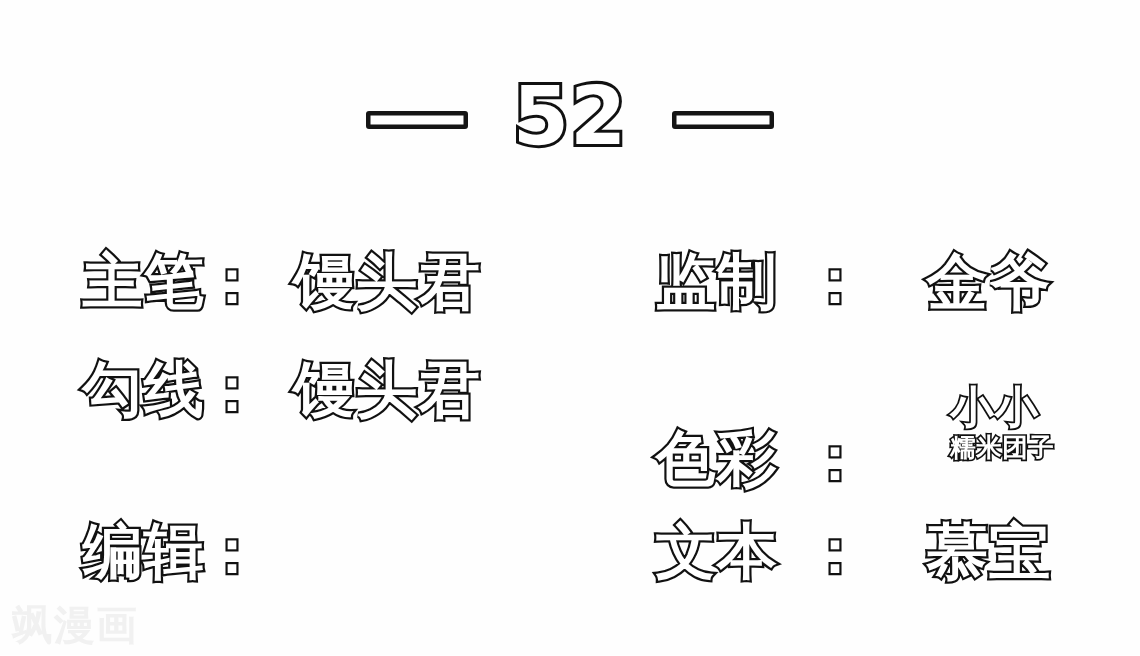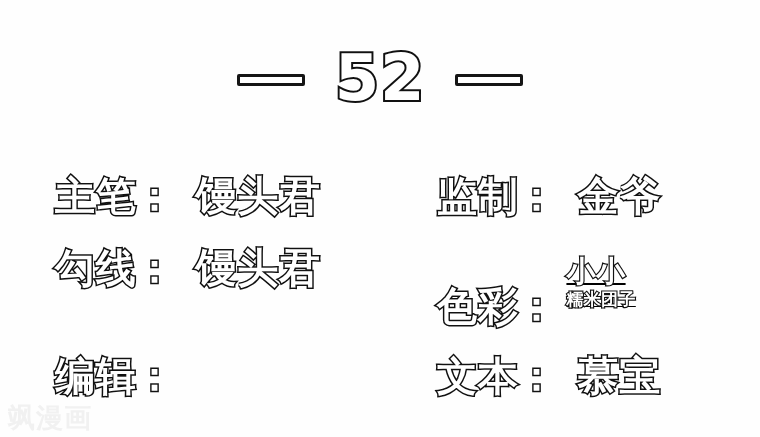--- a/index.html
+++ b/index.html
@@ -53,21 +53,21 @@
     width: 68px;
     height: 12px;
     background: #ffffff;
     border: 3px solid #151515;
     border-radius: 2px;
     box-sizing: border-box;
     flex: 0 0 auto;
   }
 
   #chapter-number {
-    font-size: 64px;
+    font-size: 54px;
     -webkit-text-stroke: 4px #111111;
     letter-spacing: 0.01em;
     position: relative;
     top: -2px;
   }
 
   
   #credits {
     position: absolute;
     top: 168px;
@@ -84,27 +84,26 @@
     display: flex;
     align-items: flex-start;
   }
 
   .credit-row.r0 { top: 0px; }
   .credit-row.r1 { top: 72px; }
   .credit-row.r2 { top: 150px; margin-top: 30px; }
 
   .credit-cell {
     display: flex;
-    align-items: center;
     position: absolute;
     height: 56px;
   }
 
   .cell-left  { left: 55px; }
-  .cell-right { left: 437px; }
+  .cell-right { left: 437px; gap: 20px; }
 
   .credit-label {
     font-size: 40px;
   }
 
   .credit-colon {
     font-size: 40px;
     margin-left: -2px;
   }
 
@@ -117,27 +116,26 @@
   .credit-cell.stacked {
     align-items: flex-end;
     height: 72px;
   }
   .credit-cell.stacked .credit-label,
   .credit-cell.stacked .credit-colon {
     position: relative;
     top: 14px;
   }
   .value-stack {
-    margin-left: 9px;
+    margin-left: 36px;
     display: flex;
     flex-direction: column;
     justify-content: flex-start;
     position: relative;
     top: -4px;
-    text-decoration: underline;
   }
   .value-stack .line1 {
     font-size: 29px;
     margin-bottom: 5px;
   }
   .value-stack .line2 {
     font-size: 17px;
   }
 
   

